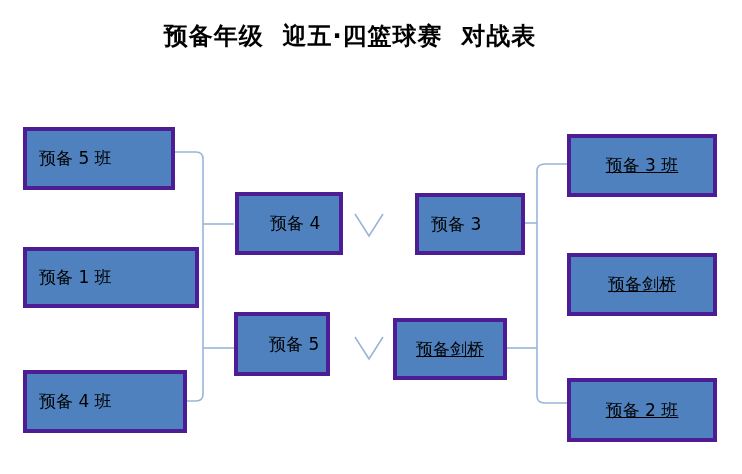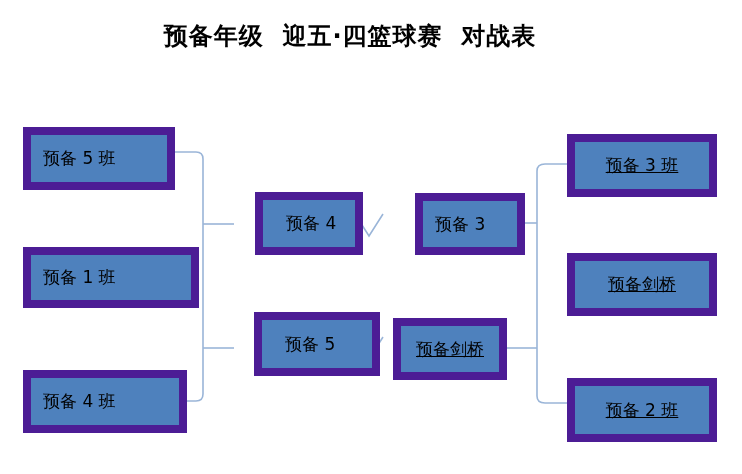--- a/index.html
+++ b/index.html
@@ -30,30 +30,30 @@
   .connector-layer {
     position: absolute;
     left: 0;
     top: 0;
     width: 742px;
     height: 474px;
   }
   .box {
     position: absolute;
     background: #4E81BD;
-    border: 8px solid #4c1d95;
+    border: 4px solid #4c1d95;
     box-sizing: border-box;
     display: flex;
     align-items: center;
     font-size: 17px;
     color: #000000;
     white-space: pre;
   }
   .align-left   { justify-content: flex-start; padding-left: 12px; }
-  .align-left15 { justify-content: flex-start; padding-left: 23px; margin-left: 20px; }
+  .align-left15 { justify-content: flex-start; padding-left: 31px; }
   .align-center { justify-content: center; text-decoration: underline; }
 </style>
 </head>
 <body>
 
 <div class="stage">
 
   <div class="title">预备年级  迎五·四篮球赛  对战表</div>
 
   <svg class="connector-layer" viewBox="0 0 742 474" width="742" height="474" fill="none" stroke="#9AB5D8" stroke-width="1.6">
@@ -76,21 +76,21 @@
   <div class="box align-left" style="left:23px; top:247px; width:176px; height:61px;">
     <span>预备 1 班</span>
   </div>
   <div class="box align-left" style="left:23px; top:370px; width:164px; height:63px;">
     <span>预备 4 班</span>
   </div>
 
   <div class="box align-left15" style="left:235px; top:192px; width:108px; height:63px;">
     <span>预备 4</span>
   </div>
-  <div class="box align-left15" style="left:234px; top:312px; width:126px; height:64px;">
+  <div class="box align-left15" style="left:234px; top:312px; width:96px; height:64px;">
     <span>预备 5</span>
   </div>
 
   <div class="box align-left" style="left:395px; top:193px; width:110px; height:62px;margin-left:20px;">
     <span>预备 3</span>
   </div>
   <div class="box align-center" style="left:393px; top:318px; width:114px; height:62px;">
     <span>预备剑桥</span>
   </div>
 

